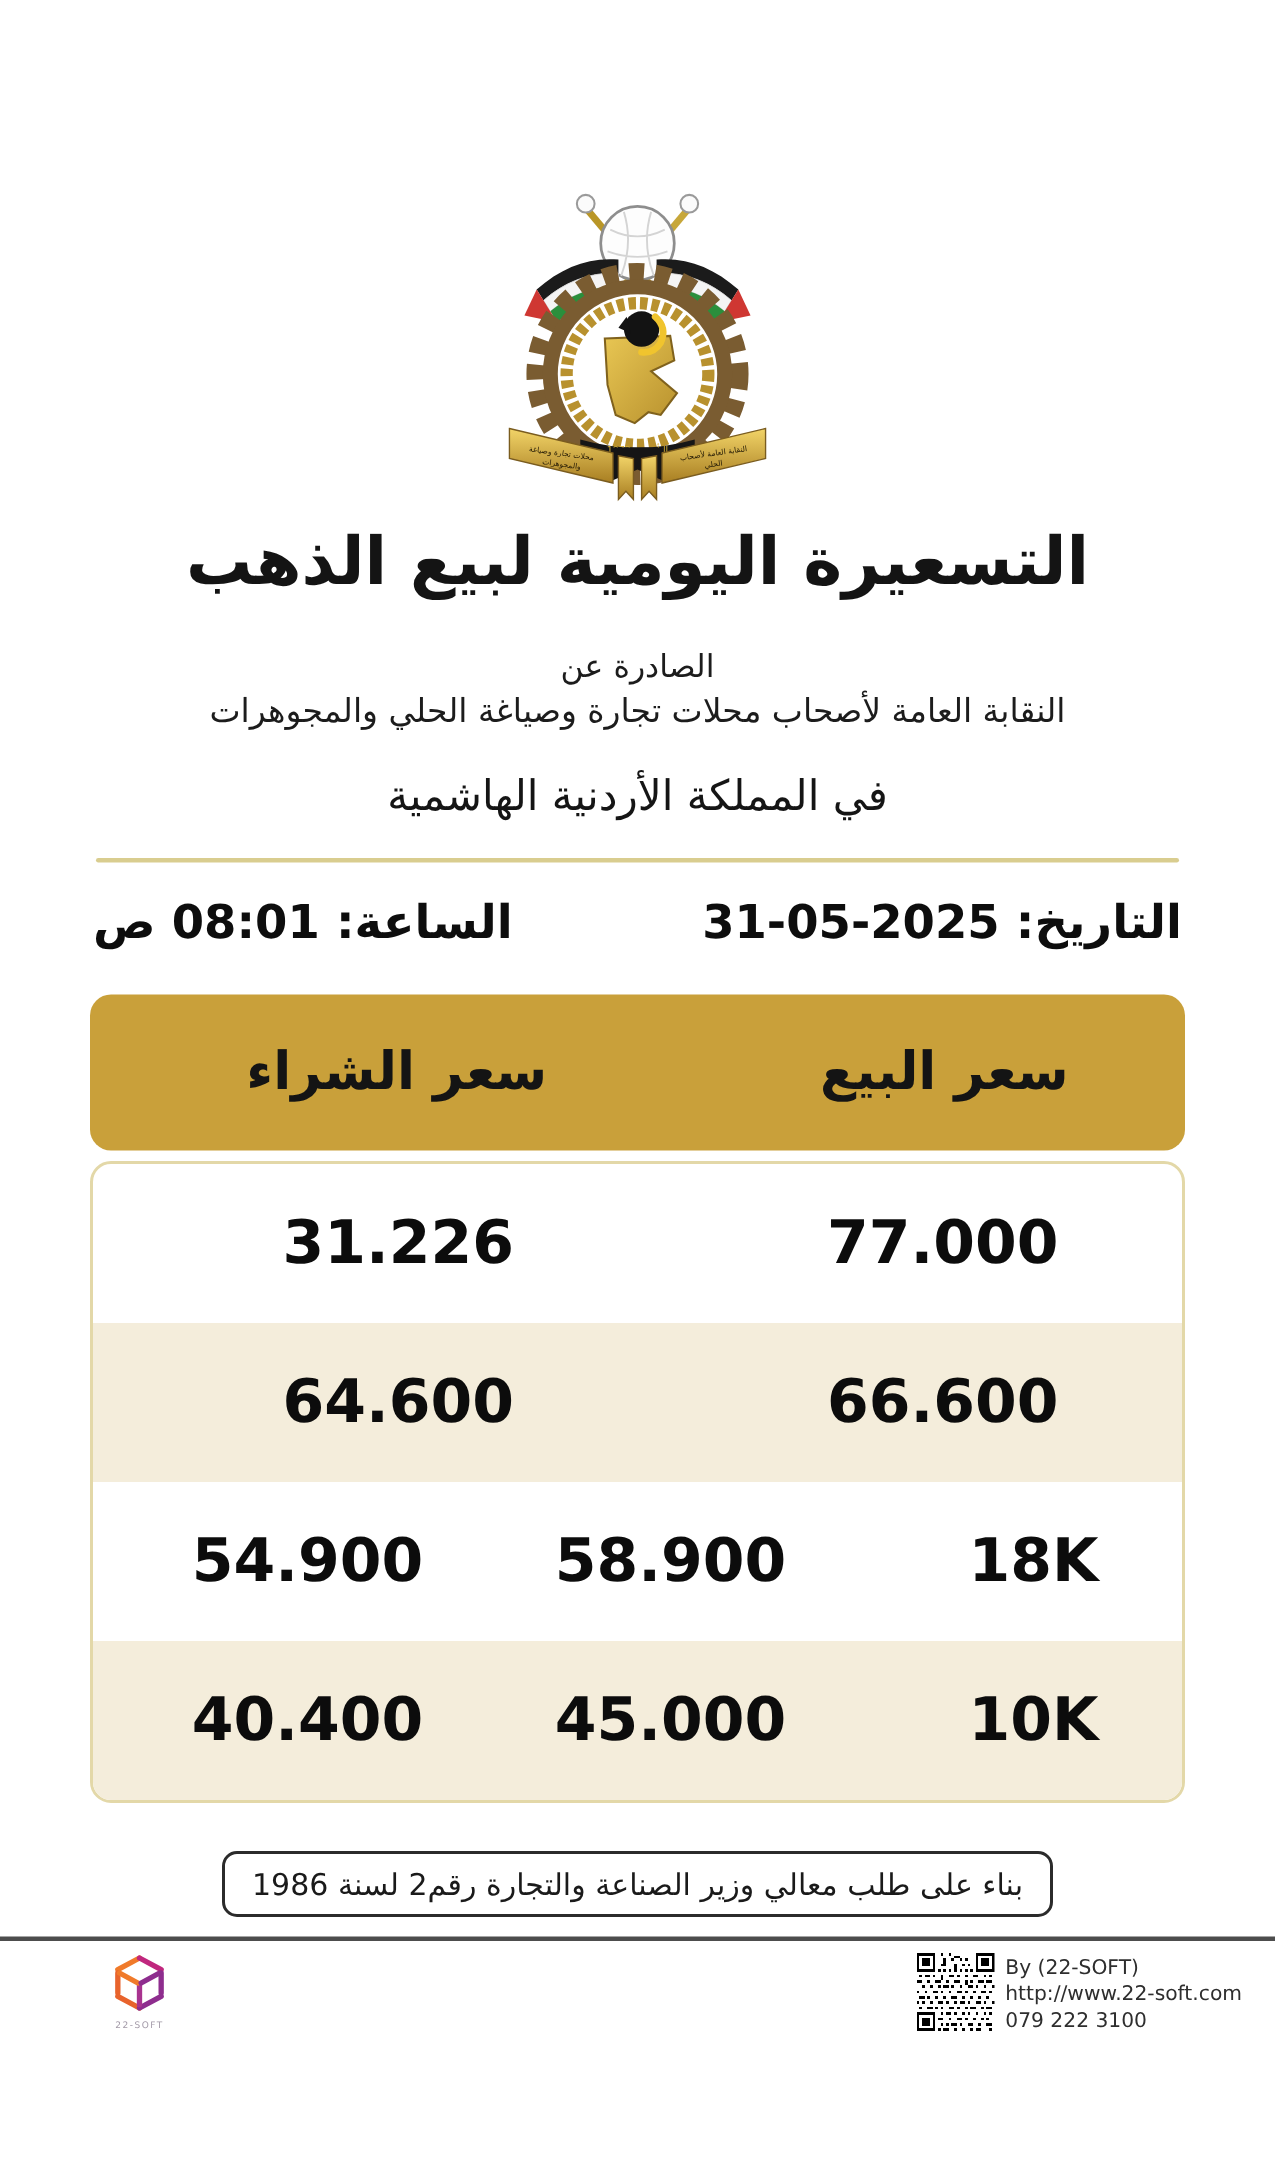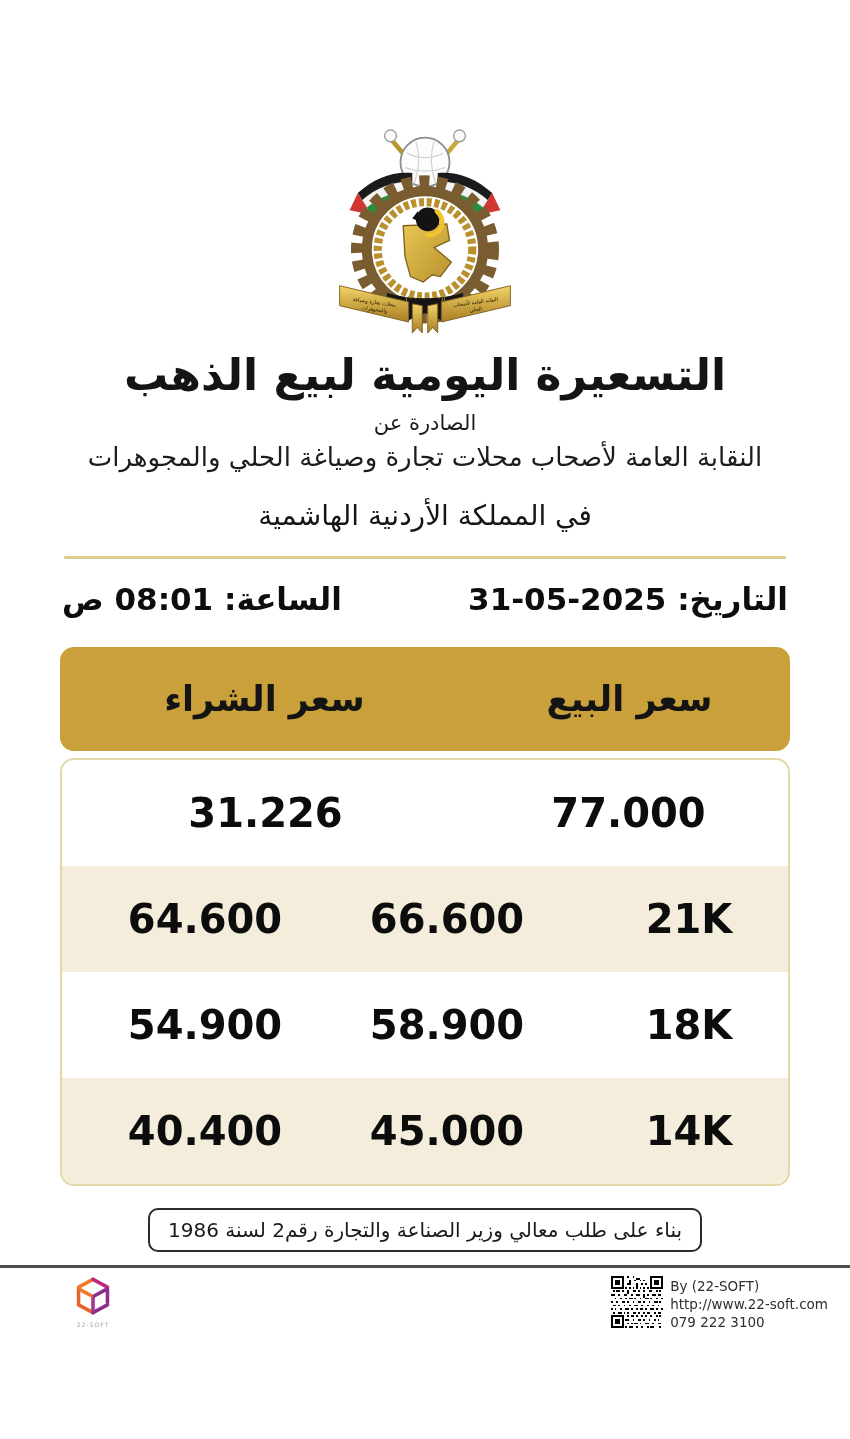--- a/index.html
+++ b/index.html
@@ -11,26 +11,26 @@
   }
   .page { width: 850px; height: 1439px; background: #fff; }
 
   .emblem { display: block; margin: 124px auto 0; }
 
   .title {
     margin-top: 4px; text-align: center; direction: rtl;
     font-size: 44px; font-weight: 600; color: #141414; line-height: 1.3;
   }
   .issued {
-    margin-top: 7px; text-align: center; direction: rtl;
+    margin-top: 28px; text-align: center; direction: rtl;
     font-size: 21px; color: #1c1c1c; line-height: 1.3;
   }
   .org {
     margin-top: 2px; text-align: center; direction: rtl;
-    font-size: 26px; color: #1c1c1c; line-height: 1.4;
+    font-size: 22px; color: #1c1c1c; line-height: 1.4;
   }
   .country {
     margin-top: 22px; text-align: center; direction: rtl;
     font-size: 28px; color: #151515; line-height: 1.3;
   }
 
   .divider-gold { margin: 22px 64px 0; height: 3px; background: #d9cd8f; border-radius: 2px; }
 
   .date-row {
     margin: 22px 62px 0; direction: rtl;
@@ -49,21 +49,21 @@
   .tbody {
     margin-top: 7px; border: 2px solid #e3d8a8; border-radius: 14px;
     overflow: hidden; background: #fff;
   }
   .trow {
     height: 106px; display: flex; direction: rtl; align-items: center;
     font-size: 40px; font-weight: bold; color: #0c0c0c;
   }
   .trow.alt { background: #f4eddb; }
 
-  .note-wrap { margin-top: 22px; text-align: center; }
+  .note-wrap { margin-top: 32px; text-align: center; }
   .note-box {
     display: inline-block; direction: rtl;
     border: 2.5px solid #2b2b2b; border-radius: 10px;
     padding: 8px 18px; font-size: 20px; color: #1a1a1a;
   }
 
   .divider-gray { margin-top: 13px; height: 3px; background: #4d4d4d; width: 850px; }
 
   .footer { position: relative; height: 180px; }
   .cube-logo { position: absolute; left: 70px; top: 8px; text-align: center; }
@@ -170,31 +170,30 @@
     <div class="thead">
       <div class="cell">سعر البيع</div>
       <div class="cell">سعر الشراء</div>
     </div>
     <div class="tbody">
       <div class="trow">
         <div class="cell">77.000</div>
         <div class="cell">31.226</div>
       </div>
       <div class="trow alt">
-        <div class="cell">21K</div>
         <div class="cell">66.600</div>
         <div class="cell">64.600</div>
       </div>
       <div class="trow">
         <div class="cell">18K</div>
         <div class="cell">58.900</div>
         <div class="cell">54.900</div>
       </div>
       <div class="trow alt">
-        <div class="cell">14K</div>
+        <div class="cell">10K</div>
         <div class="cell">45.000</div>
         <div class="cell">40.400</div>
       </div>
     </div>
   </div>
 
   <div class="note-wrap">
     <div class="note-box">بناء على طلب معالي وزير الصناعة والتجارة رقم2 لسنة 1986</div>
   </div>
 

